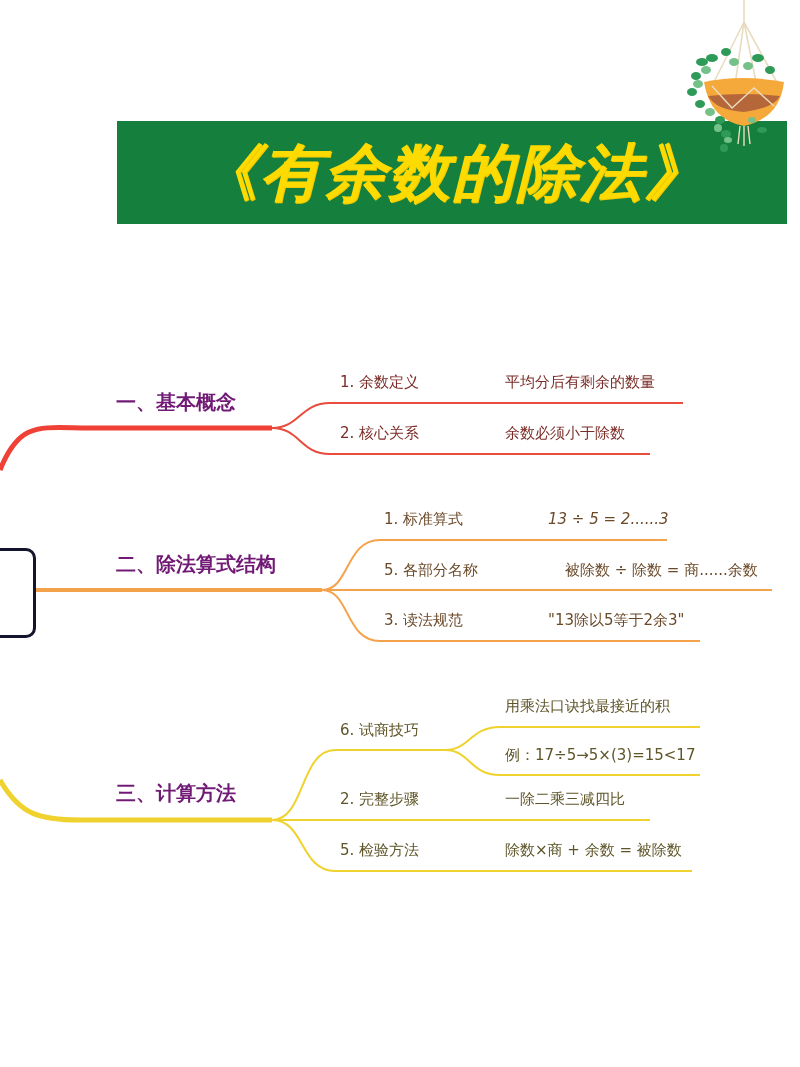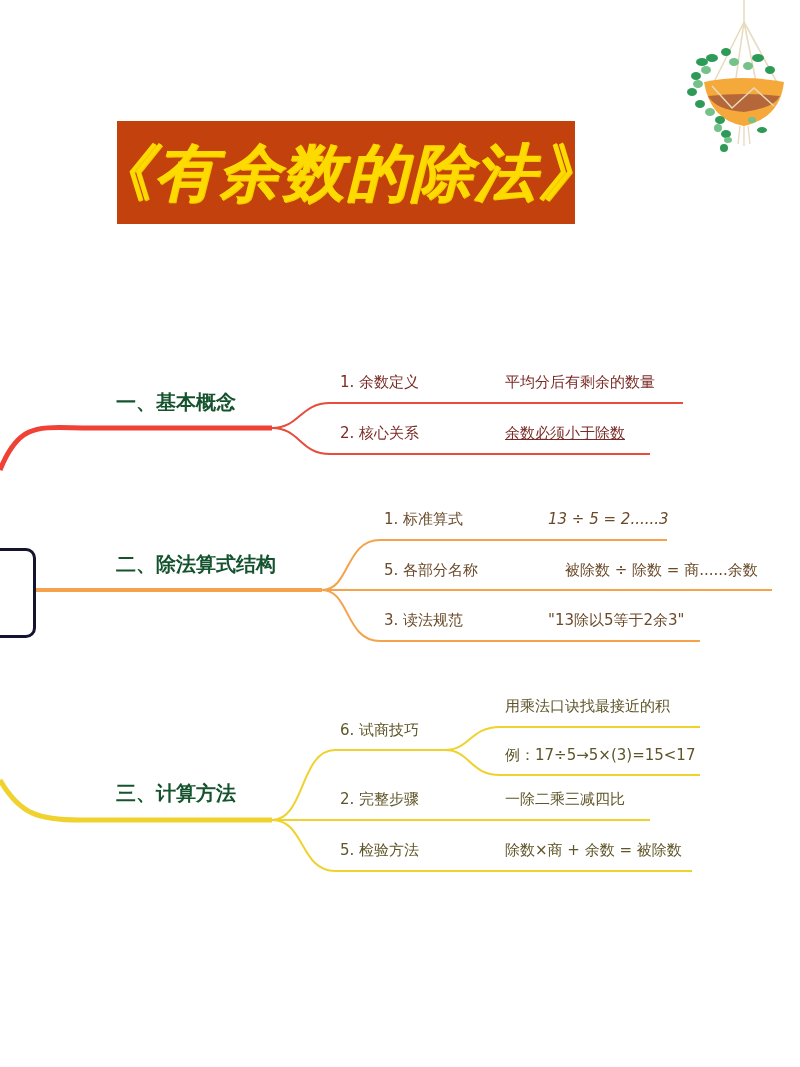--- a/index.html
+++ b/index.html
@@ -1,32 +1,32 @@
 <!DOCTYPE html>
 <html><head>
 <meta charset="utf-8">
 <style>
   html, body { margin: 0; padding: 0; }
   body {
     width: 800px; height: 1067px; background: #ffffff; position: relative; overflow: hidden;
     font-family: "DejaVu Sans", "Liberation Sans", sans-serif;
   }
   .title-box {
-    position: absolute; left: 117px; top: 121px; width: 458px; height: 103px;
-    background: #c2410c; display: flex; align-items: center; justify-content: center;
+    position: absolute; left: 117px; top: 121px; width: 670px; height: 103px;
+    background: #15803d; display: flex; align-items: center; justify-content: center;
   }
   .title-text {
     color: #fddb00; font-size: 62px; font-weight: bold; font-style: italic;
     letter-spacing: 2px; white-space: nowrap;
     font-family: "DejaVu Sans", sans-serif;
     text-shadow: 1px 1px 0 #f3c800;
   }
   svg.lines { position: absolute; left: 0; top: 0; }
   .topic {
-    position: absolute; font-size: 20px; font-weight: bold; color: #14532d; white-space: nowrap;
+    position: absolute; font-size: 20px; font-weight: bold; color: #701a75; white-space: nowrap;
     font-family: "DejaVu Sans", sans-serif;
   }
   .leaf {
     position: absolute; font-size: 15px; white-space: nowrap;
     font-family: "DejaVu Sans", sans-serif;
   }
   .red-t { color: #7a2b25; }
   .org-t { color: #6b4a2a; }
   .yel-t { color: #5e5528; }
   .root-node {
@@ -98,21 +98,21 @@
   <path d="M272 820 L 650 820" stroke="#f0d22e" stroke-width="2" fill="none"></path>
   <path d="M272 820 C 305 820, 300 871, 335 871 L 692 871" stroke="#f0d22e" stroke-width="2" fill="none"></path>
 </svg>
 
 <div class="root-node"></div>
 
 <div class="topic" style="left:116px; top:389px;">一、基本概念</div>
 <div class="leaf red-t" style="left:340px; top:373px;">1. 余数定义</div>
 <div class="leaf red-t" style="left:505px; top:373px;">平均分后有剩余的数量</div>
 <div class="leaf red-t" style="left:340px; top:424px;">2. 核心关系</div>
-<div class="leaf red-t" style="left:505px; top:424px;text-decoration:underline;">余数必须小于除数</div>
+<div class="leaf red-t" style="left:505px; top:424px;">余数必须小于除数</div>
 
 <div class="topic" style="left:116px; top:551px;">二、除法算式结构</div>
 <div class="leaf org-t" style="left:384px; top:510px;">1. 标准算式</div>
 <div class="leaf org-t" style="left:548px; top:510px;font-style:italic;">13 ÷ 5 = 2......3</div>
 <div class="leaf org-t" style="left:384px; top:561px;">5. 各部分名称</div>
 <div class="leaf org-t" style="left:565px; top:561px;">被除数 ÷ 除数 = 商......余数</div>
 <div class="leaf org-t" style="left:384px; top:611px;">3. 读法规范</div>
 <div class="leaf org-t" style="left:548px; top:611px;">"13除以5等于2余3"</div>
 
 <div class="topic" style="left:116px; top:780px;text-align:center;">三、计算方法</div>

